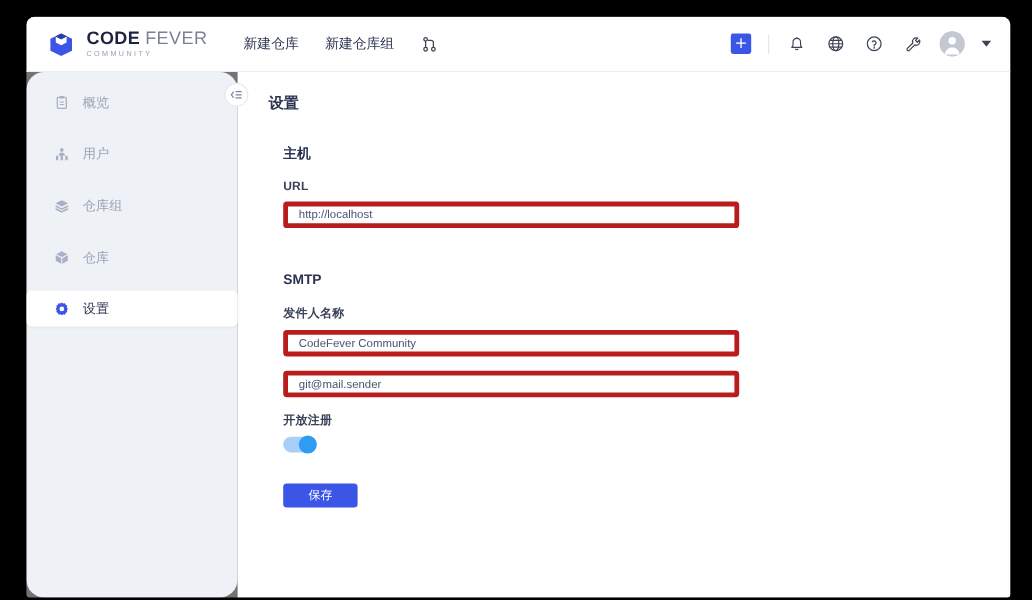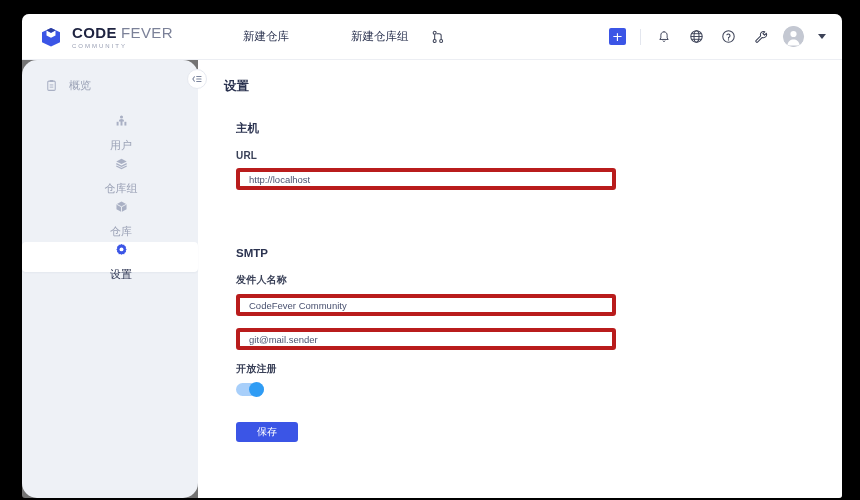--- a/index.html
+++ b/index.html
@@ -94,21 +94,20 @@
     display: flex;
     align-items: center;
     gap: 22px;
     margin-left: 30px;
   }
   .topnav-item {
     font-size: 11.5px;
     color: #2b3350;
     cursor: pointer;
     white-space: nowrap;
-    margin-left: 40px;
   }
   .topnav-icon {
     width: 16px;
     height: 16px;
     display: flex;
     align-items: center;
     justify-content: center;
     cursor: pointer;
   }
 
@@ -185,21 +184,21 @@
     display: flex;
     align-items: center;
     gap: 11px;
     height: 30px;
     margin: 0 0 0 0;
     padding-left: 22px;
     box-sizing: border-box;
     cursor: pointer;
     border-radius: 0 4px 4px 0;
   }
-  .side-item + .side-item { margin-top: 13px; flex-direction: column; }
+  .side-item + .side-item { margin-top: 13px; }
   .side-item.active {
     background: #ffffff;
     border-radius: 4px;
     margin-left: 0;
     margin-right: 0;
     box-shadow: 0 1px 2px rgba(40,50,90,0.05);
   }
   .side-icon {
     width: 14px;
     height: 14px;
@@ -247,21 +246,21 @@
   }
 
   .form-area { padding-left: 12px; }
 
   .section-title {
     font-size: 11.5px;
     font-weight: bold;
     color: #2b3350;
     margin: 0 0 14px 0;
   }
-  .section-gap { margin-top: 45px; }
+  .section-gap { margin-top: 26px; }
 
   .field-label {
     font-size: 10px;
     font-weight: bold;
     color: #3a4158;
     margin-bottom: 7px;
     letter-spacing: 0.2px;
   }
   .text-input {
     width: 380px;

